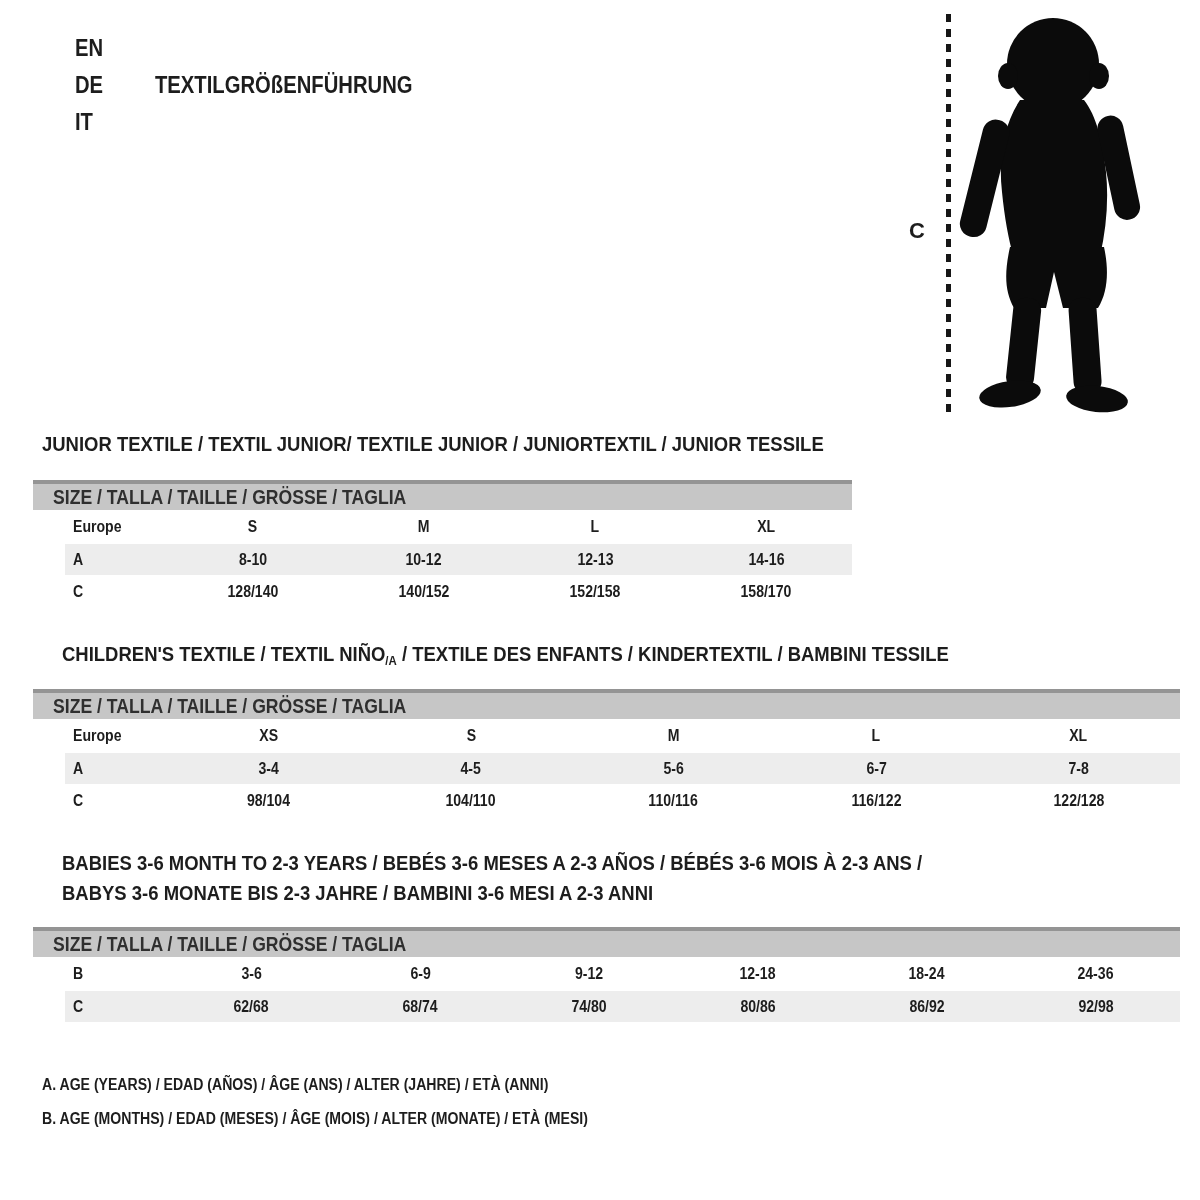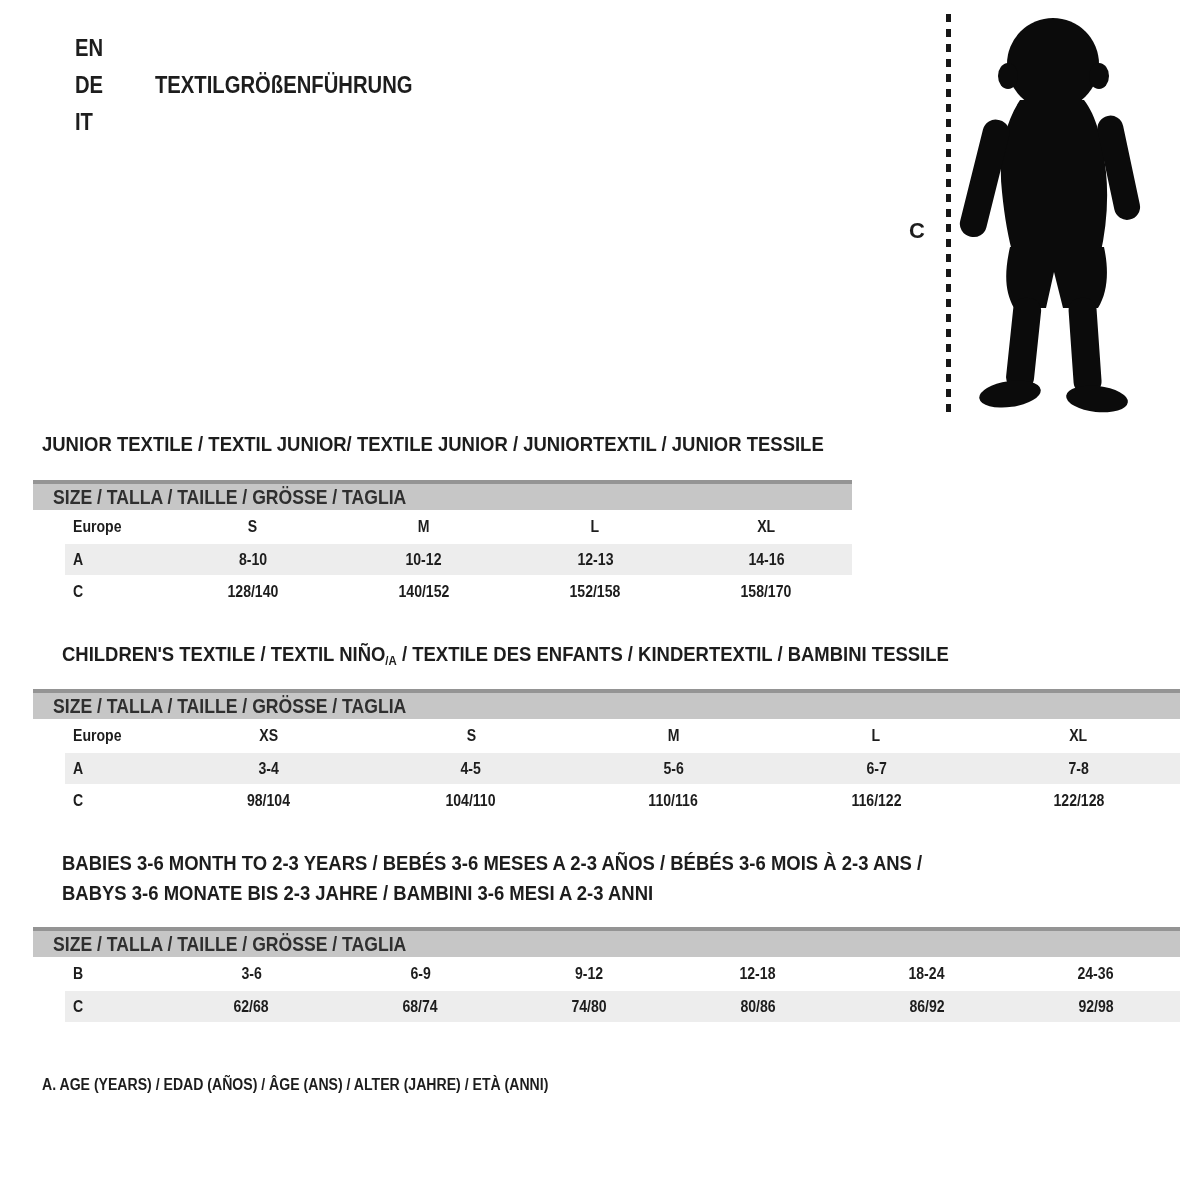--- a/index.html
+++ b/index.html
@@ -160,15 +160,18 @@
       <span class="cell"><span class="cond-c">80/86</span></span>
       <span class="cell"><span class="cond-c">86/92</span></span>
       <span class="cell"><span class="cond-c">92/98</span></span>
     </div>
   </div>
 
   <div class="abs" style="left:42px;top:1068px;">
     <div class="legend-line">
         <span class="cond">A. AGE (YEARS) / EDAD (AÑOS) / ÂGE (ANS) / ALTER (JAHRE) / ETÀ (ANNI)</span>
       </div>
+    <div class="legend-line">
+        <span class="cond">B. AGE (MONTHS) / EDAD (MESES) / ÂGE (MOIS) / ALTER (MONATE) / ETÀ (MESI)</span>
+      </div>
   </div>
 
 </div>
 
 </body></html>

